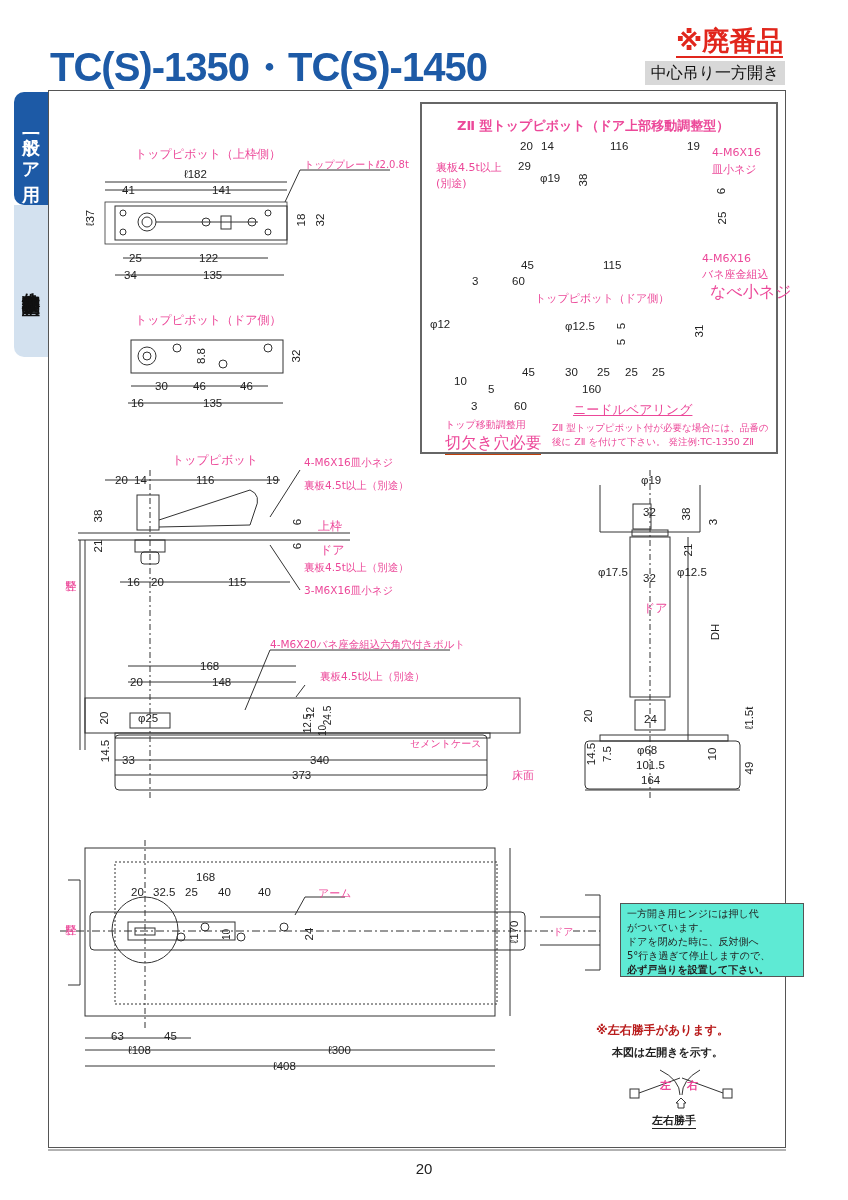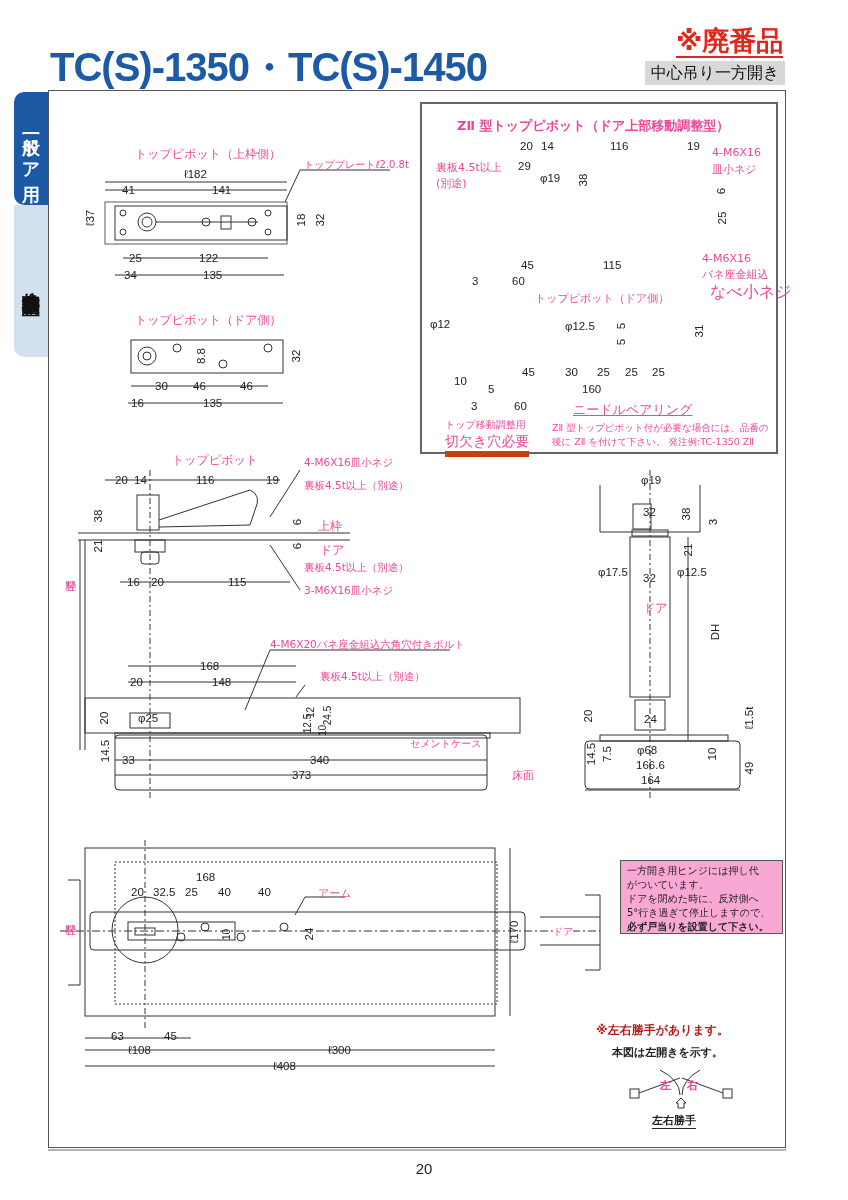--- a/index.html
+++ b/index.html
@@ -8,21 +8,21 @@
   .title{left:50px;top:40px;font-family:"Liberation Sans",sans-serif;font-weight:bold;font-size:40px;color:#1d5aa6;letter-spacing:-1px;}
   .discont{left:676px;top:26px;font-size:27px;font-weight:bold;color:#e1261c;border-bottom:2px solid #e1261c;line-height:30px;}
   .typebox{left:645px;top:61px;width:140px;height:24px;background:#d8d8d8;font-size:16px;line-height:24px;text-align:center;color:#111;}
   .frame{left:48px;top:90px;width:738px;height:1058px;border:1px solid #555;box-sizing:border-box;}
   .tab1{left:14px;top:92px;width:34px;height:113px;background:#1d5aa6;border-radius:10px 0 0 10px;color:#fff;font-size:18px;font-weight:bold;writing-mode:vertical-rl;text-orientation:upright;display:flex;align-items:center;justify-content:center;letter-spacing:2px;}
   .tab2{left:14px;top:205px;width:34px;height:152px;background:#d3e1ef;border-radius:0 0 0 10px;color:#111;font-size:18px;font-weight:bold;writing-mode:vertical-rl;text-orientation:upright;display:flex;align-items:center;justify-content:center;letter-spacing:1px;}
   .zbox{left:420px;top:102px;width:358px;height:352px;border:2px solid #666;box-sizing:border-box;background:#fff;}
   .lbl{font-size:12px;color:#ec4899;white-space:nowrap;}
   .dim{font-size:11.5px;color:#222;white-space:nowrap;font-family:"Liberation Sans",sans-serif;}
   .bold{font-weight:bold;}
-  .note{left:620px;top:860px;width:163px;height:74px;border:1px solid #555;background:#f9a8d4;font-size:10px;line-height:14px;padding:3px 6px;box-sizing:border-box;}
+  .note{left:620px;top:903px;width:184px;height:74px;border:1px solid #555;background:#5eead4;font-size:10px;line-height:14px;padding:3px 6px;box-sizing:border-box;}
   .pageno{left:0;width:848px;top:1160px;text-align:center;font-size:15px;font-family:"Liberation Sans",sans-serif;}
   .lr-title{left:596px;top:1022px;font-size:12px;font-weight:bold;color:#b91c1c;}
   .lr-sub{left:612px;top:1045px;font-size:11px;font-weight:bold;}
   .lr-hand{left:652px;top:1113px;font-size:11px;font-weight:bold;border-bottom:1px solid #222;}
   svg{position:absolute;left:0;top:0;}
 </style>
 </head>
 <body>
 
 <div class="abs title">TC(S)-1350・TC(S)-1450</div>
@@ -194,21 +194,21 @@
 <div class="abs dim" style="left:565px;top:366px;">30</div>
 <div class="abs dim" style="left:597px;top:366px;">25</div>
 <div class="abs dim" style="left:625px;top:366px;">25</div>
 <div class="abs dim" style="left:652px;top:366px;">25</div>
 <div class="abs dim" style="left:488px;top:383px;">5</div>
 <div class="abs dim" style="left:582px;top:383px;">160</div>
 <div class="abs dim" style="left:471px;top:400px;">3</div>
 <div class="abs dim" style="left:514px;top:400px;">60</div>
 <div class="abs lbl" style="left:573px;top:401px;font-size:13px;text-decoration:underline;">ニードルベアリング</div>
 <div class="abs lbl" style="left:445px;top:418px;font-size:10px;">トップ移動調整用</div>
-<div class="abs lbl" style="left:445px;top:433px;font-size:14px;border-bottom:6px solid #c2410c;">切欠き穴必要</div>
+<div class="abs lbl" style="left:445px;top:433px;font-size:16px;border-bottom:1px solid #c2410c;">切欠き穴必要</div>
 <div class="abs lbl" style="left:552px;top:422px;font-size:9.5px;">ZⅡ 型トップピボット付が必要な場合には、品番の</div>
 <div class="abs lbl" style="left:552px;top:436px;font-size:9.5px;">後に ZⅡ を付けて下さい。 発注例:TC-1350 ZⅡ</div>
 
 <div class="abs lbl" style="left:172px;top:452px;">トップピボット</div>
 <div class="abs dim" style="left:115px;top:474px;">20</div>
 <div class="abs dim" style="left:134px;top:474px;">14</div>
 <div class="abs dim" style="left:196px;top:474px;">116</div>
 <div class="abs dim" style="left:266px;top:474px;">19</div>
 <div class="abs dim" style="left:92px;top:510px;transform:rotate(-90deg);">38</div>
 <div class="abs dim" style="left:92px;top:540px;transform:rotate(-90deg);">21</div>
@@ -252,21 +252,21 @@
 <div class="abs dim" style="left:643px;top:572px;">32</div>
 <div class="abs lbl" style="left:643px;top:600px;">ドア</div>
 <div class="abs dim" style="left:707px;top:626px;transform:rotate(-90deg);">DH</div>
 <div class="abs dim" style="left:582px;top:710px;transform:rotate(-90deg);">20</div>
 <div class="abs dim" style="left:644px;top:713px;">24</div>
 <div class="abs dim" style="left:738px;top:712px;transform:rotate(-90deg);">ℓ1.5t</div>
 <div class="abs dim" style="left:580px;top:748px;transform:rotate(-90deg);">14.5</div>
 <div class="abs dim" style="left:599px;top:748px;transform:rotate(-90deg);">7.5</div>
 <div class="abs dim" style="left:637px;top:744px;">φ68</div>
 <div class="abs dim" style="left:706px;top:748px;transform:rotate(-90deg);">10</div>
-<div class="abs dim" style="left:636px;top:759px;">166.6</div>
+<div class="abs dim" style="left:636px;top:759px;">101.5</div>
 <div class="abs dim" style="left:641px;top:774px;">164</div>
 <div class="abs dim" style="left:743px;top:762px;transform:rotate(-90deg);">49</div>
 
 <div class="abs lbl" style="left:62px;top:916px;writing-mode:vertical-rl;font-size:11px;">竪枠</div>
 <div class="abs dim" style="left:196px;top:871px;">168</div>
 <div class="abs dim" style="left:131px;top:886px;">20</div>
 <div class="abs dim" style="left:153px;top:886px;">32.5</div>
 <div class="abs dim" style="left:185px;top:886px;">25</div>
 <div class="abs dim" style="left:218px;top:886px;">40</div>
 <div class="abs dim" style="left:258px;top:886px;">40</div>

